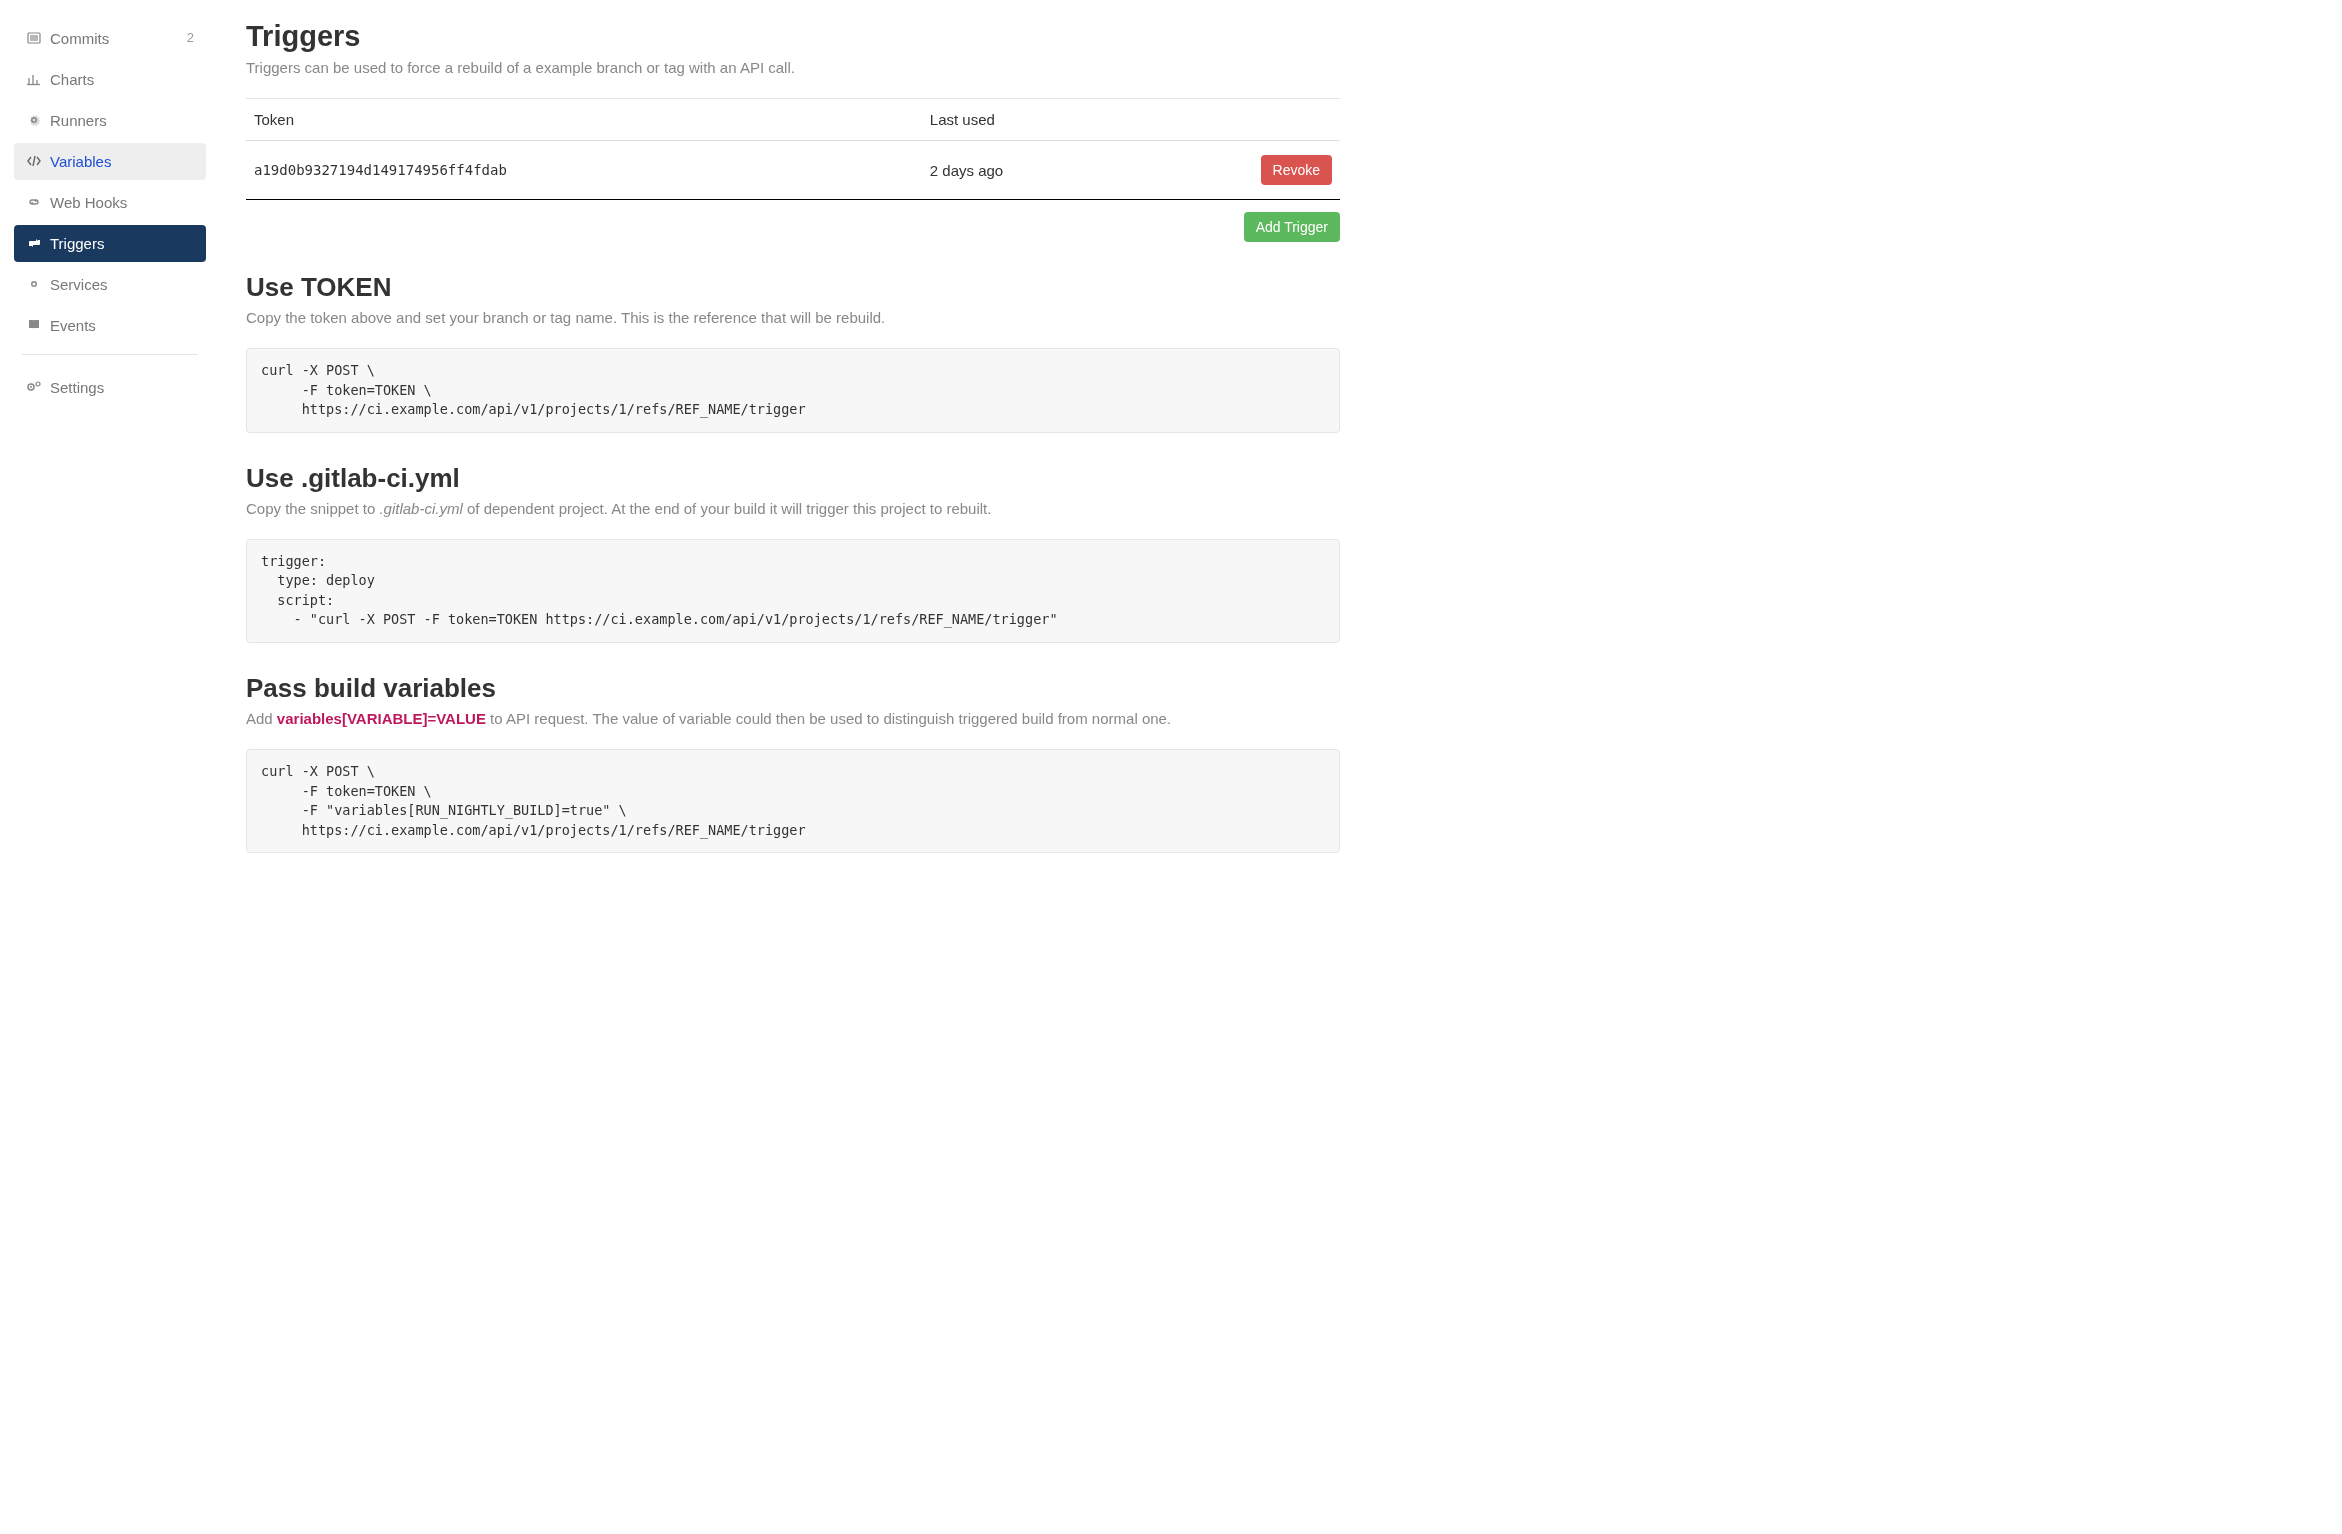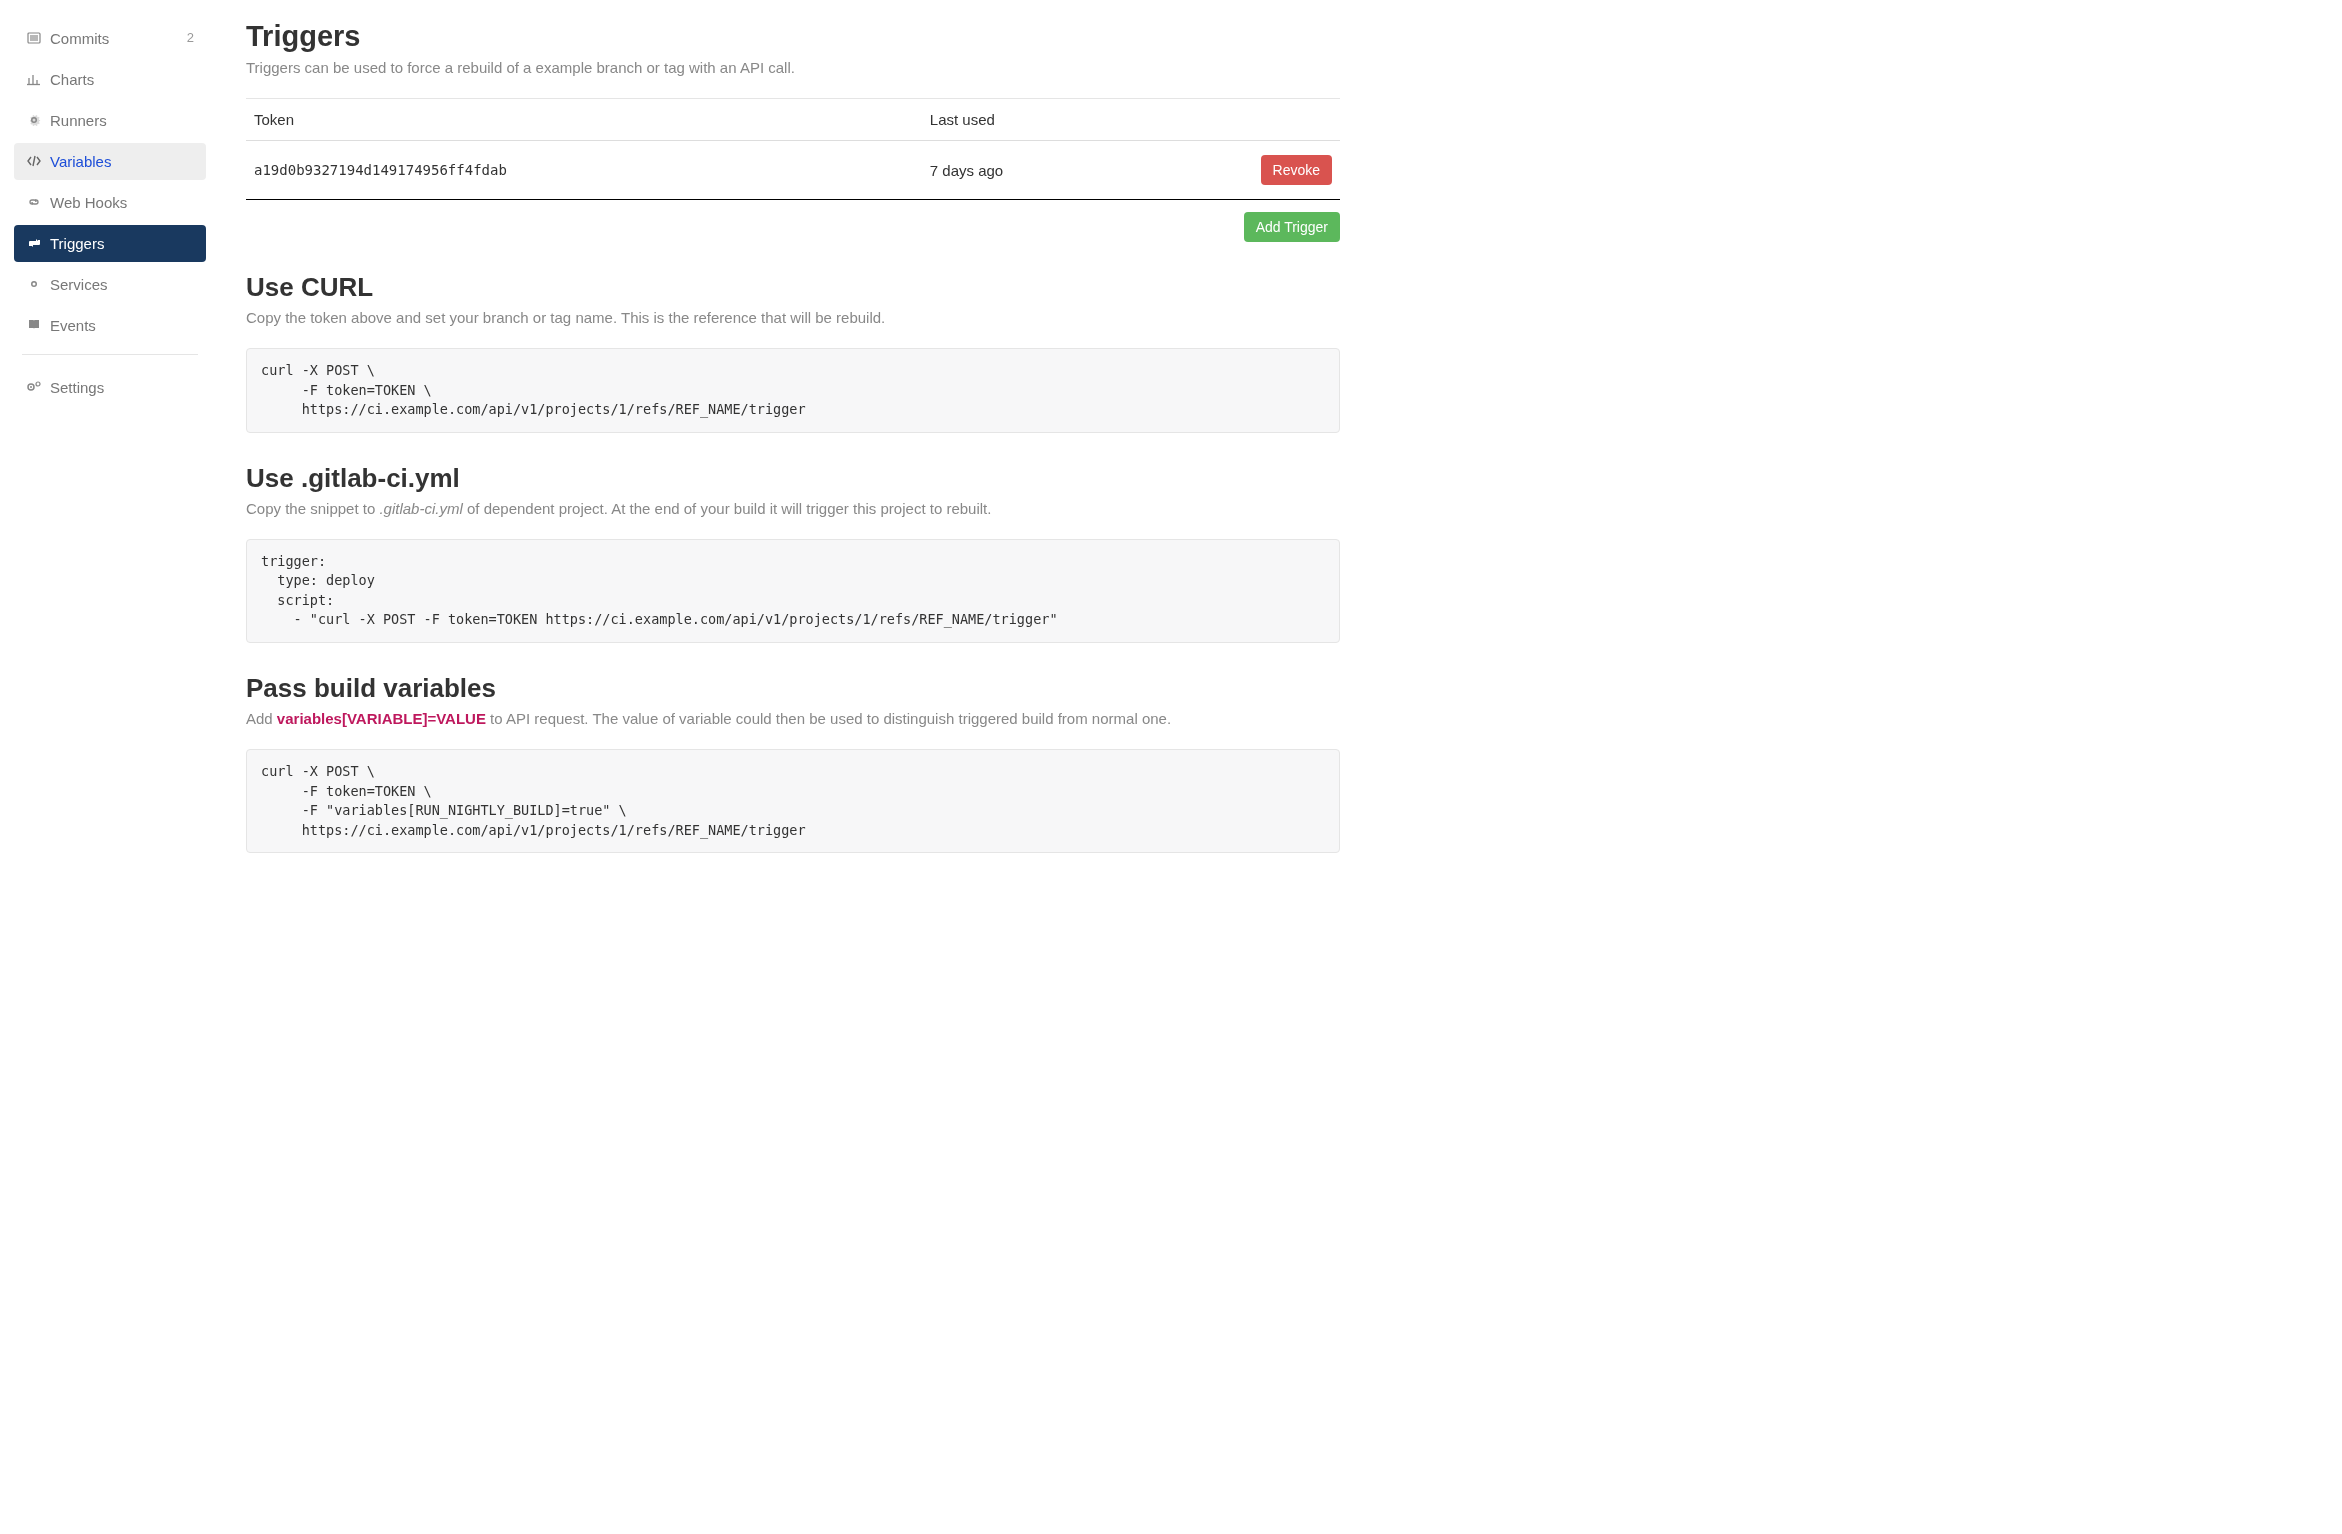--- a/index.html
+++ b/index.html
@@ -252,33 +252,33 @@
     <thead>
       <tr>
         <th>Token</th>
         <th style="width:30%">Last used</th>
         <th style="width:90px"></th>
       </tr>
     </thead>
     <tbody>
       <tr>
         <td class="mono">a19d0b9327194d149174956ff4fdab</td>
-        <td>7 days ago</td>
+        <td>2 days ago</td>
         <td class="actions">
           <button class="btn btn-danger">Revoke</button>
         </td>
       </tr>
     </tbody>
   </table>
 
   <div class="actions-row">
     <button class="btn btn-success">Add Trigger</button>
   </div>
 
-  <h2 class="subtitle">Use CURL</h2>
+  <h2 class="subtitle">Use TOKEN</h2>
   <p class="lead">Copy the token above and set your branch or tag name. This is the reference that will be rebuild.</p>
   <pre class="code">curl -X POST \
      -F token=TOKEN \
      https://ci.example.com/api/v1/projects/1/refs/REF_NAME/trigger</pre>
 
   <h2 class="subtitle">Use .gitlab-ci.yml</h2>
   <p class="lead">
     <span>Copy the snippet to </span><span class="italic">.gitlab-ci.yml</span><span> of dependent project. At the end of your build it will trigger this project to rebuilt.</span>
   </p>
   <pre class="code">trigger:

